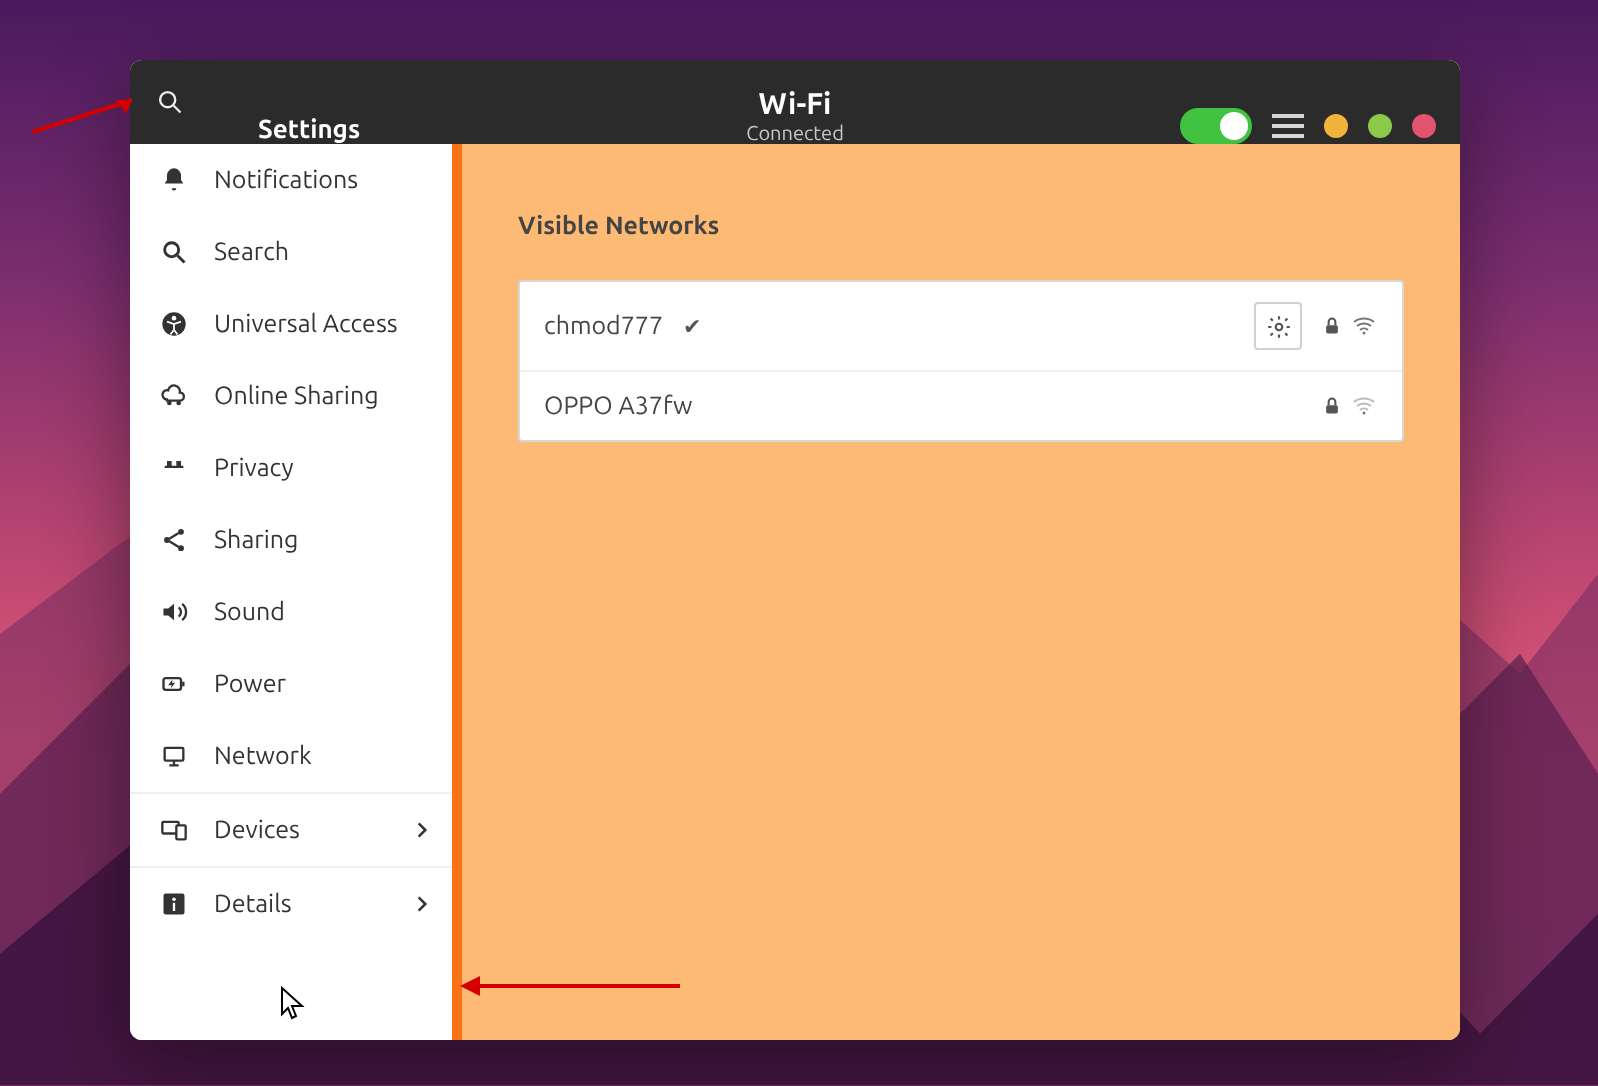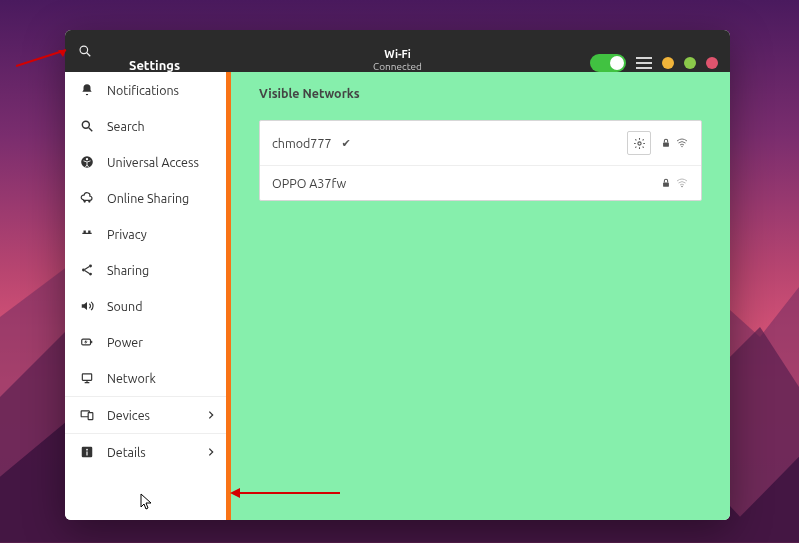--- a/index.html
+++ b/index.html
@@ -38,21 +38,21 @@
   cursor: pointer;
 }
 .titlebar .title-left {
   font-weight: 600; font-size: 13px;
   margin-left: 24px;
 }
 .titlebar .title-center {
   position: absolute; left: 50%; transform: translateX(-50%);
   text-align: center; line-height: 1.15;
 }
-.titlebar .title-center .main { font-weight: 600; font-size: 11px; }
+.titlebar .title-center .main { font-weight: 600; font-size: 15px; }
 .titlebar .title-center .sub { font-size: 10px; color: #c9c9c9; }
 .titlebar .right {
   margin-left: auto; display: flex; align-items: center; gap: 10px; padding-right: 12px;
 }
 .toggle {
   width: 36px; height: 18px; background: #41c241; border-radius: 9px;
   position: relative; cursor: pointer;
 }
 .toggle::after {
   content: ""; position: absolute; right: 2px; top: 2px;
@@ -73,21 +73,21 @@
 }
 .sidebar-item {
   display: flex; align-items: center;
   padding: 10px 10px 10px 14px;
   cursor: pointer; gap: 12px;
 }
 .sidebar-item.has-sub { border-top: 1px solid #eee; }
 .sidebar-item .icon { width: 16px; height: 16px; display: flex; align-items: center; justify-content: center; }
 .sidebar-item .chev { margin-left: auto; }
 .content {
-  flex: 1; background: #86efac; padding: 14px 28px;
+  flex: 1; background: #fdba74; padding: 34px 28px;
   font-size: 12.5px; color: #444;
 }
 .section-title { font-weight: 600; margin-bottom: 10px; }
 .network-list {
   background: #fff; border: 1px solid #d7d7d7; border-radius: 2px; margin-top: 20px;
 }
 .network-row {
   display: flex; align-items: center;
   padding: 10px 12px; gap: 10px;
   border-bottom: 1px solid #eee;

